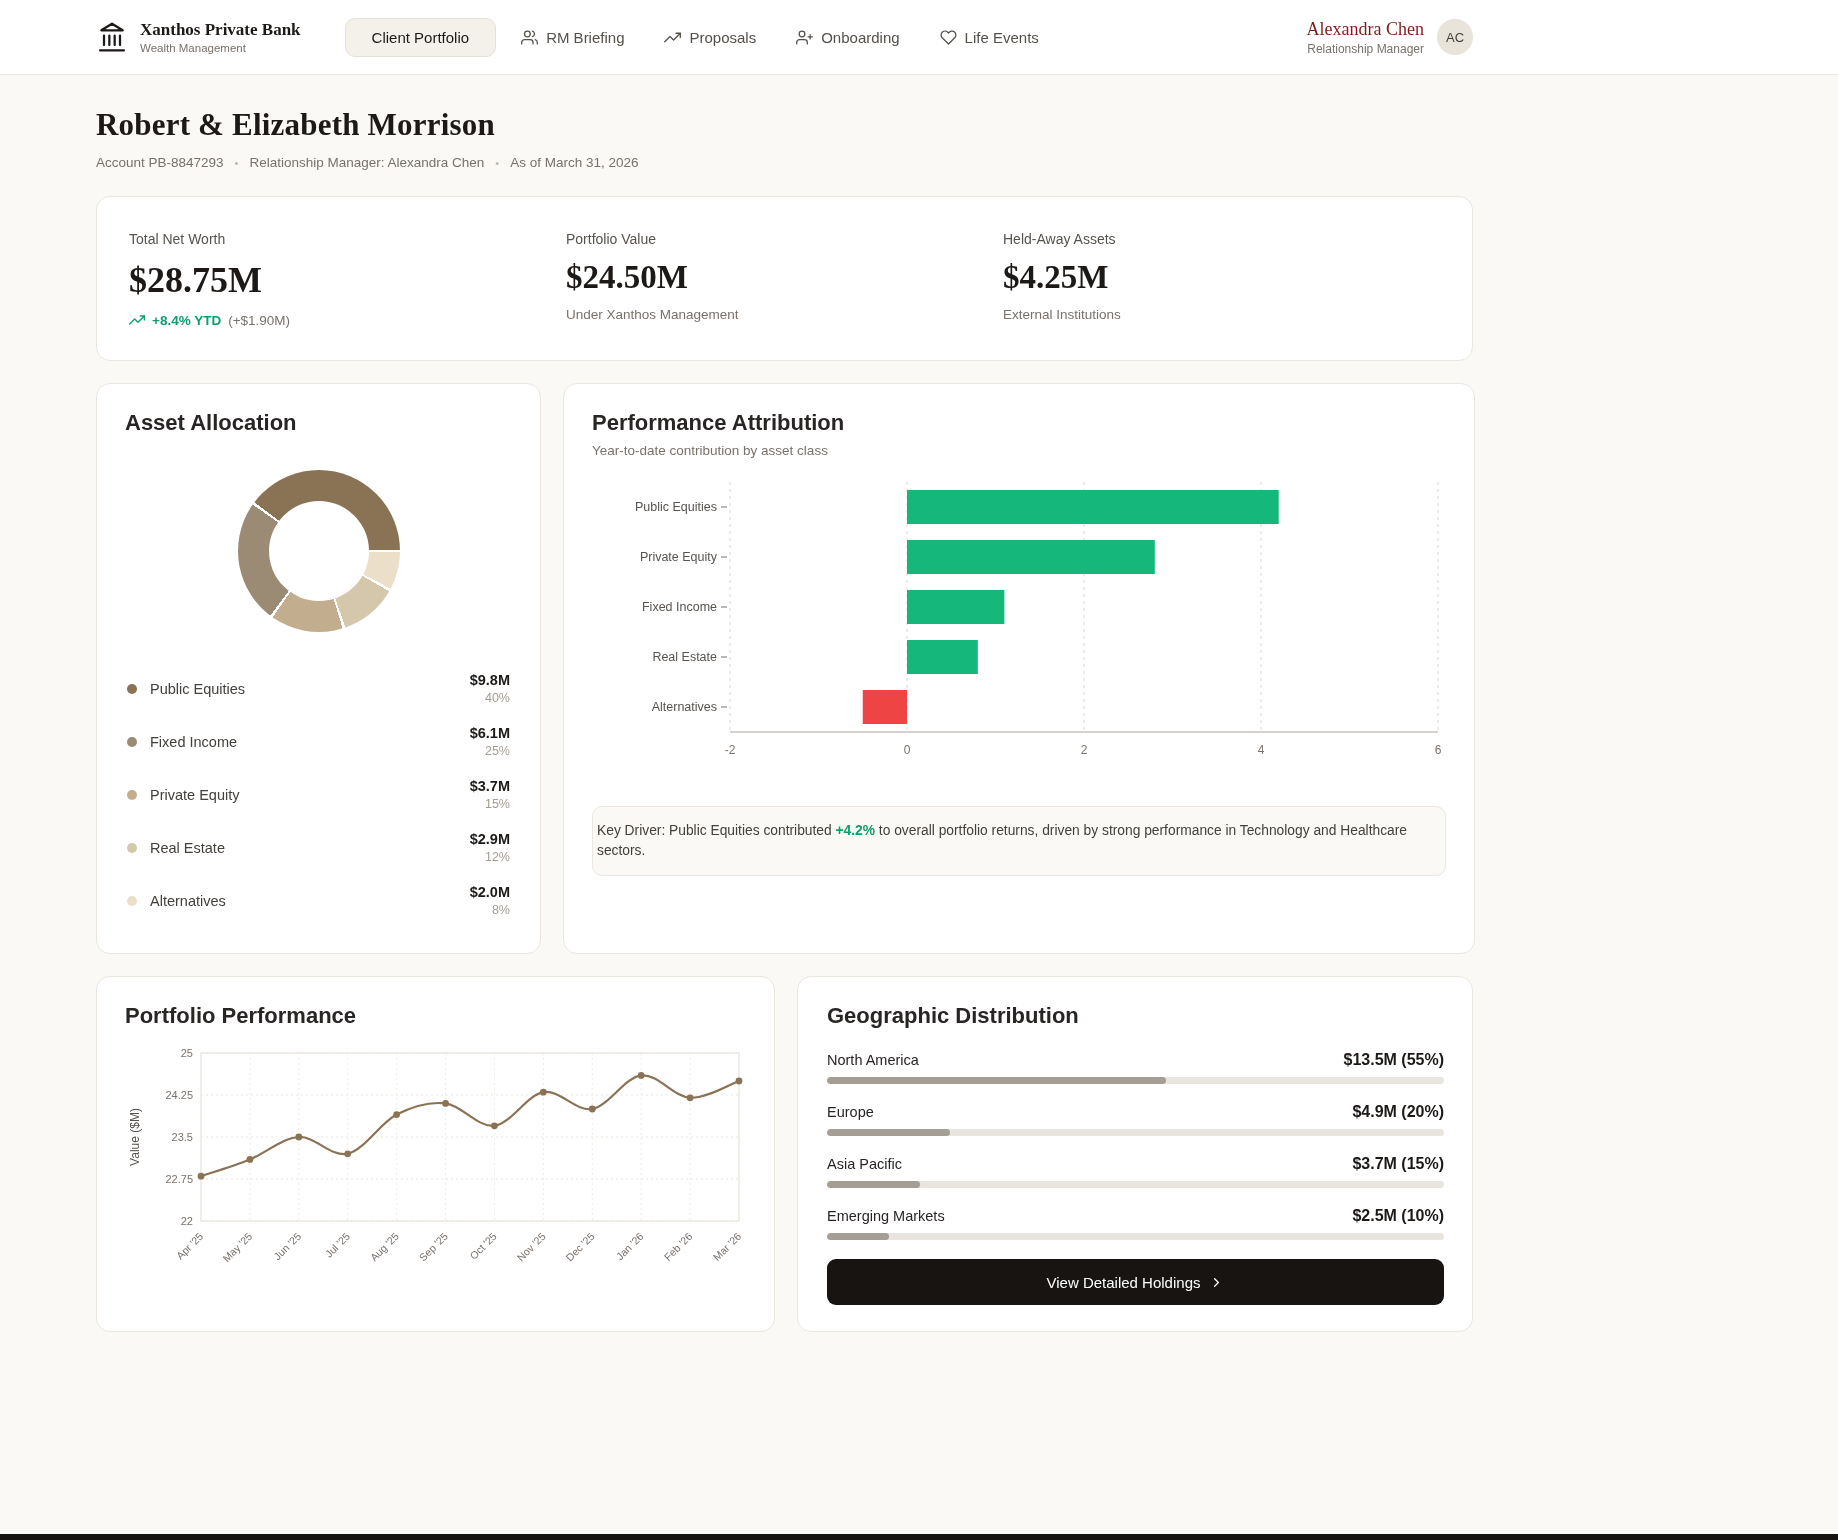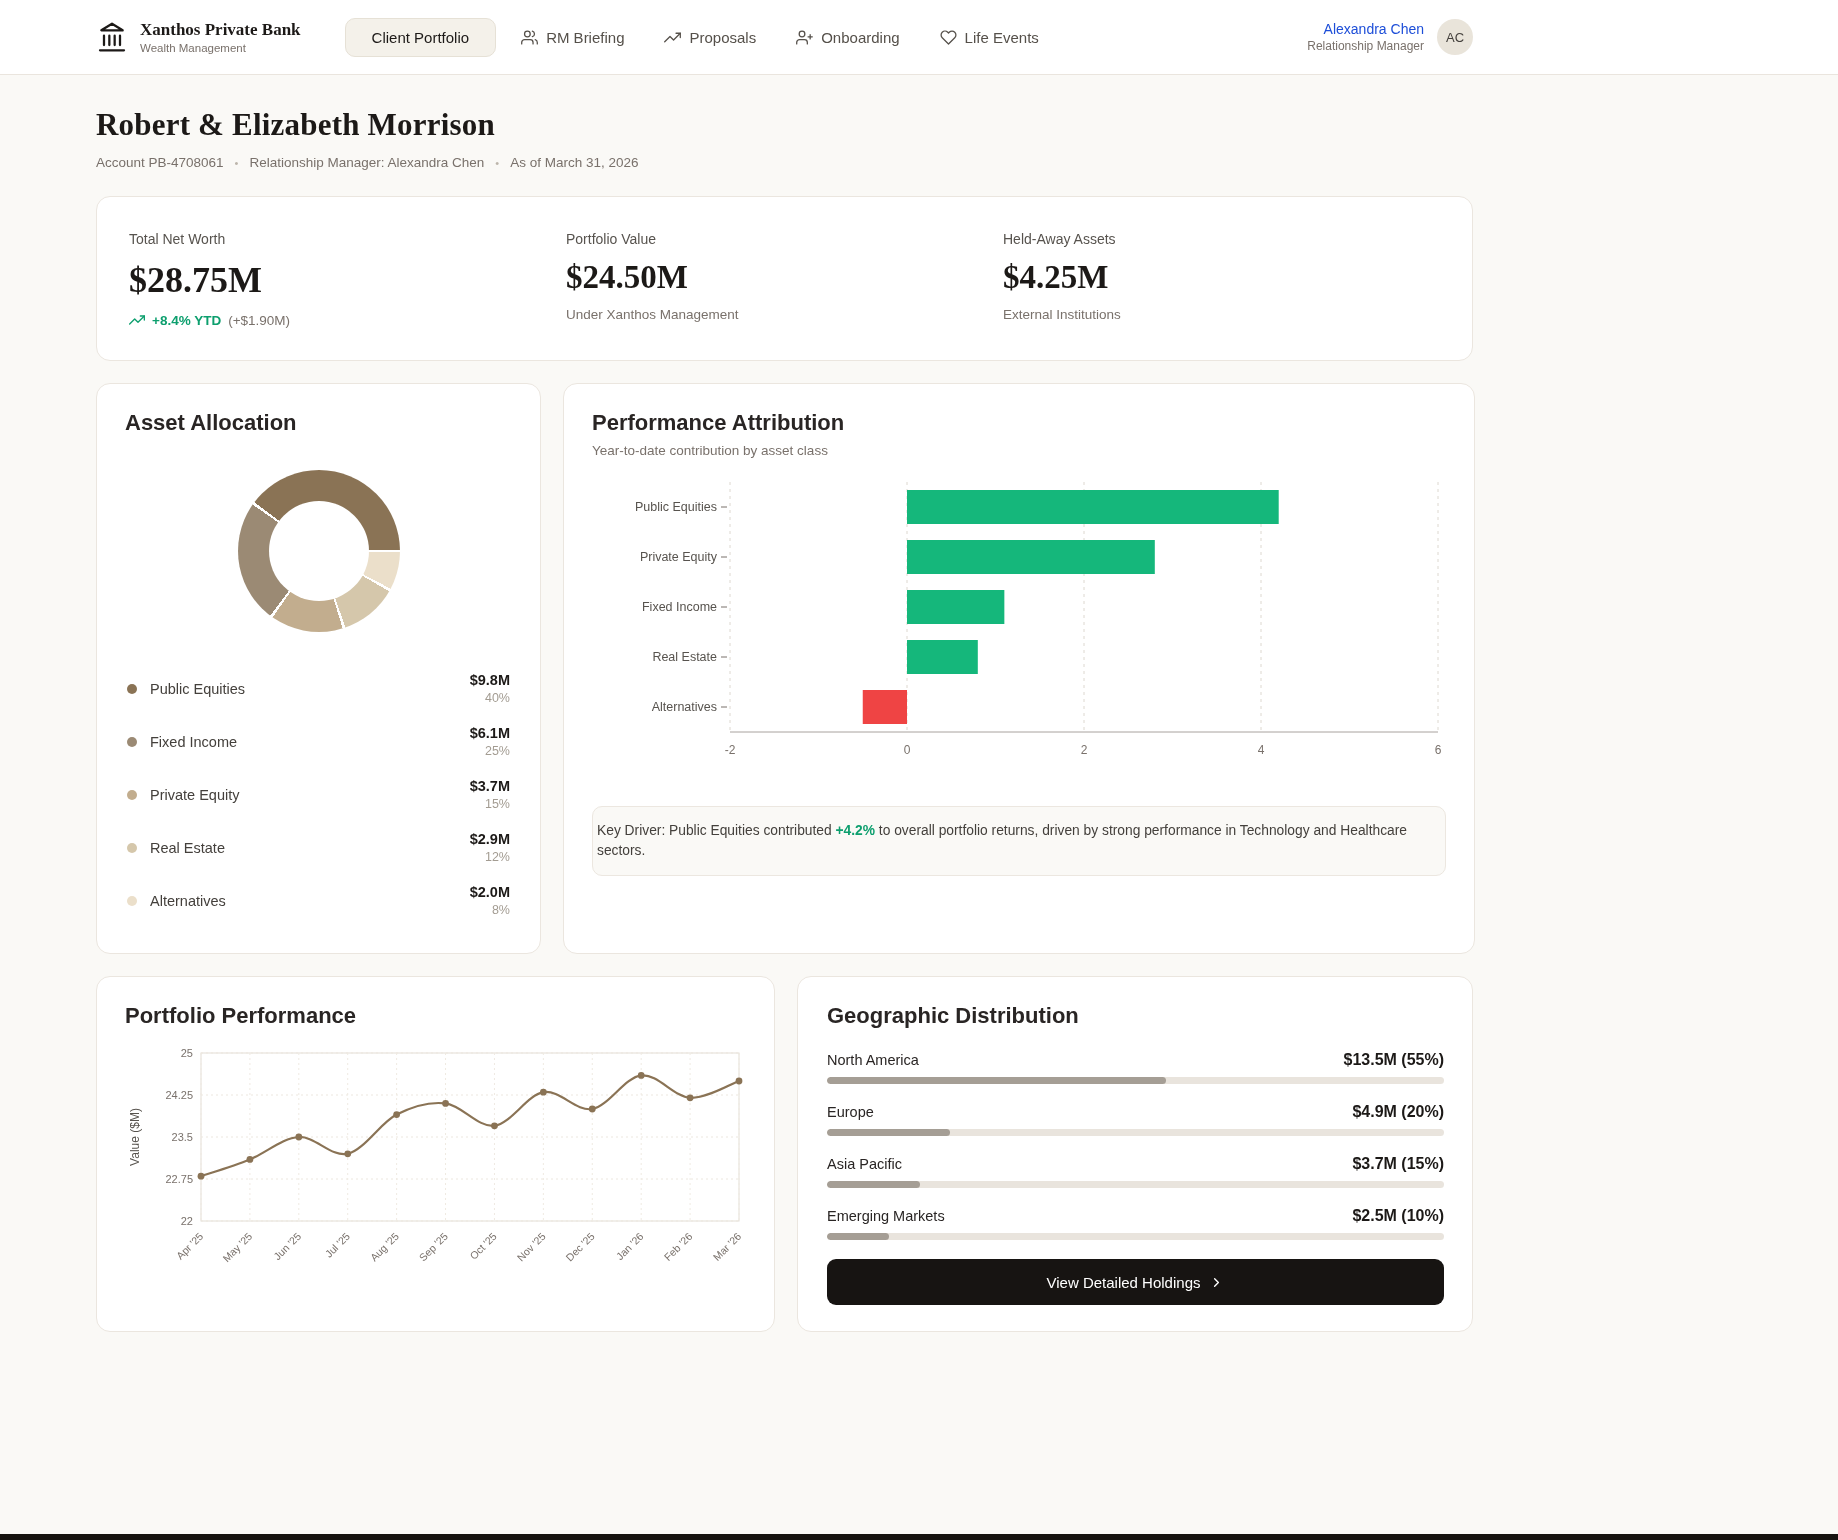--- a/index.html
+++ b/index.html
@@ -20,21 +20,21 @@
   .brand { display: flex; align-items: center; gap: 12px; cursor: pointer; }
   .brand-icon { width: 32px; height: 32px; color: #1c1917; }
   .brand-name { font-family: "Liberation Serif", "DejaVu Serif", serif; font-size: 17px; font-weight: 700; color: #1c1917; }
   .brand-tagline { font-size: 11.5px; color: #79716b; margin-top: 2px; }
   .nav { display: flex; align-items: center; gap: 10px; margin-left: 44px; }
   .nav-item { display: flex; align-items: center; gap: 8px; padding: 10px 14px; background: transparent; border: 1px solid transparent; border-radius: 10px; font-size: 15px; color: #55504a; cursor: pointer; font-family: inherit; }
   .nav-item svg { width: 17px; height: 17px; }
   .nav-item.active { background: #f4f1ea; border: 1px solid #e6e1d6; padding: 10px 26px; color: #1c1917; font-weight: 500; }
   .user { margin-left: auto; display: flex; align-items: center; gap: 13px; cursor: pointer; }
   .user-text { text-align: right; }
-  .user-name { font-size: 14px; color: #1d4ed8; }
+  .user-name { font-size: 18px; color: #7f1d1d; font-family: Liberation Serif, serif; }
   .user-role { font-size: 12px; color: #79716b; margin-top: 2px; }
   .avatar { width: 36px; height: 36px; border-radius: 50%; background: #e9e4da; display: flex; align-items: center; justify-content: center; font-size: 13px; color: #44403c; font-weight: 500; }
 
   
   .container { width: 1377px; margin-left: 96px; }
   .page { padding-top: 32px; }
   .client-name { font-family: "Liberation Serif", "DejaVu Serif", serif; font-size: 31px; font-weight: 600; color: #1c1917; letter-spacing: 0.2px; }
   .client-meta { display: flex; align-items: center; gap: 11px; margin-top: 12px; font-size: 13.5px; color: #79716b; }
   .meta-dot { color: #bcb5ab; font-size: 11px; }
 
@@ -149,21 +149,21 @@
         <div class="user-role">Relationship Manager</div>
       </div>
       <div class="avatar">AC</div>
     </div>
   </div>
 </header>
 
 <main class="container page">
   <h1 class="client-name">Robert &amp; Elizabeth Morrison</h1>
   <div class="client-meta">
-    <span>Account PB-4708061</span>
+    <span>Account PB-8847293</span>
     <span class="meta-dot">•</span>
     <span>Relationship Manager: Alexandra Chen</span>
     <span class="meta-dot">•</span>
     <span>As of March 31, 2026</span>
   </div>
 
   <section class="summary-card">
     <div class="sum-block">
       <div class="sum-label">Total Net Worth</div>
       <div class="sum-value big">$28.75M</div>

